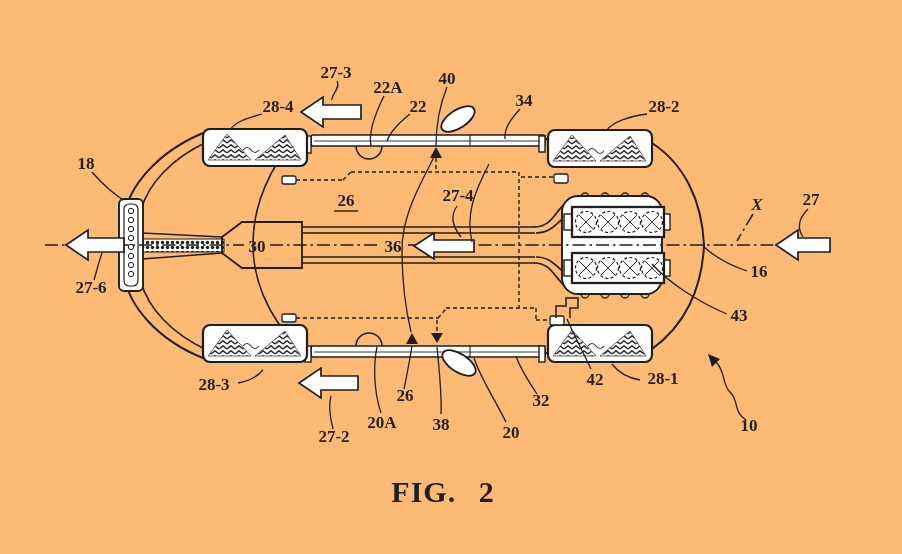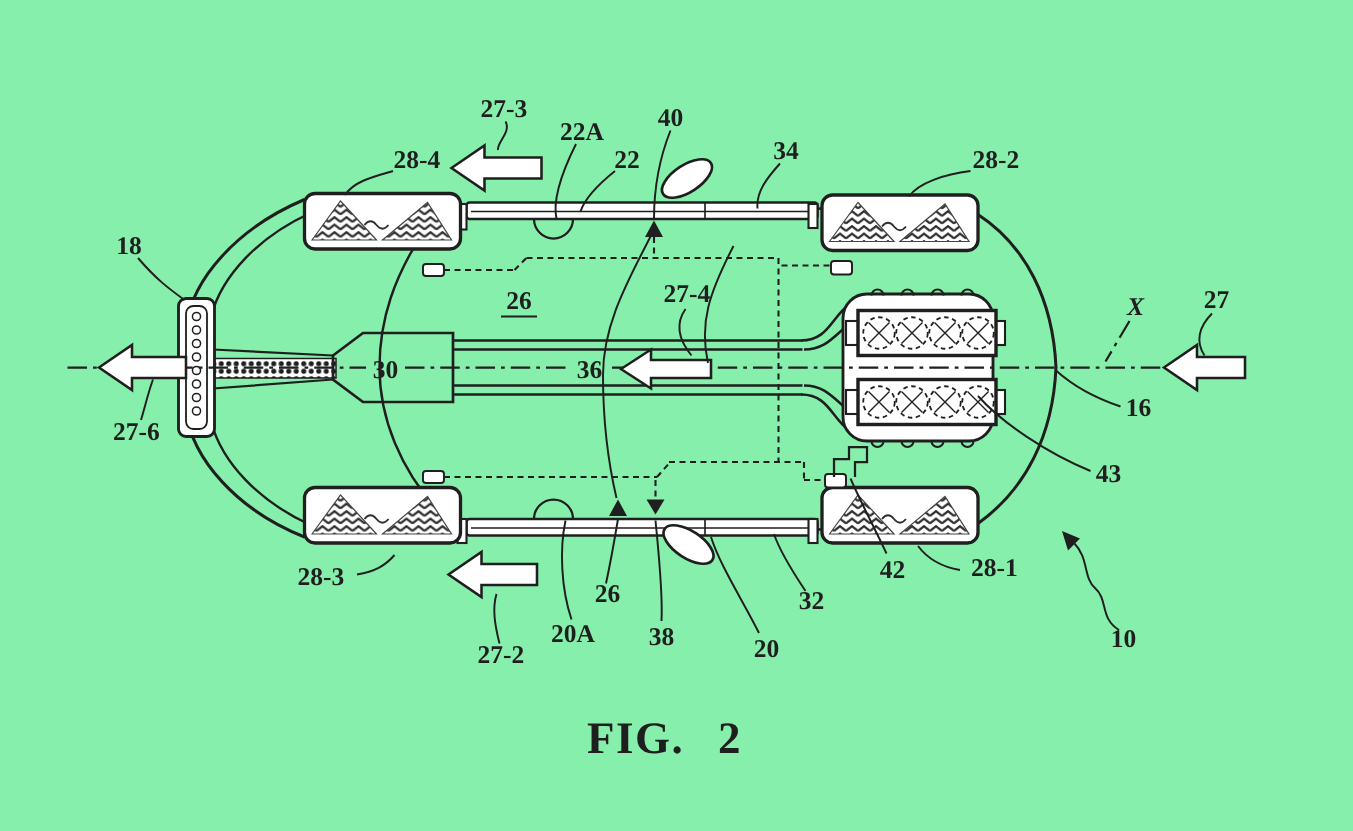--- a/index.html
+++ b/index.html
@@ -1,18 +1,18 @@
 <!DOCTYPE html>
 <html><head>
 <meta charset="utf-8">
 <style>
   html,body{margin:0;padding:0;background:#e9e9e9;}
   .stage{
     position:relative;width:902px;height:554px;margin:0 auto;
-    background:#86efac;overflow:hidden;
+    background:#fdba74;overflow:hidden;
     font-family:"Liberation Serif", serif;
   }
   svg{position:absolute;left:0;top:0;}
   .ln{stroke:#1f1f1f;fill:none;}
   .ref{font:700 17px "Liberation Serif", serif;fill:#1f1f1f;}
   .ref-x{font-style:italic;}
   .caption{font:700 30px "Liberation Serif", serif;fill:#1f1f1f;word-spacing:14px;letter-spacing:1px;}
   .leader{stroke:#1f1f1f;stroke-width:1.3;fill:none;}
   .dashed{stroke:#1f1f1f;stroke-width:1.4;fill:none;stroke-dasharray:4 3;}
   .axis{stroke:#1f1f1f;stroke-width:1.5;fill:none;stroke-dasharray:13 4 2.5 4;}

